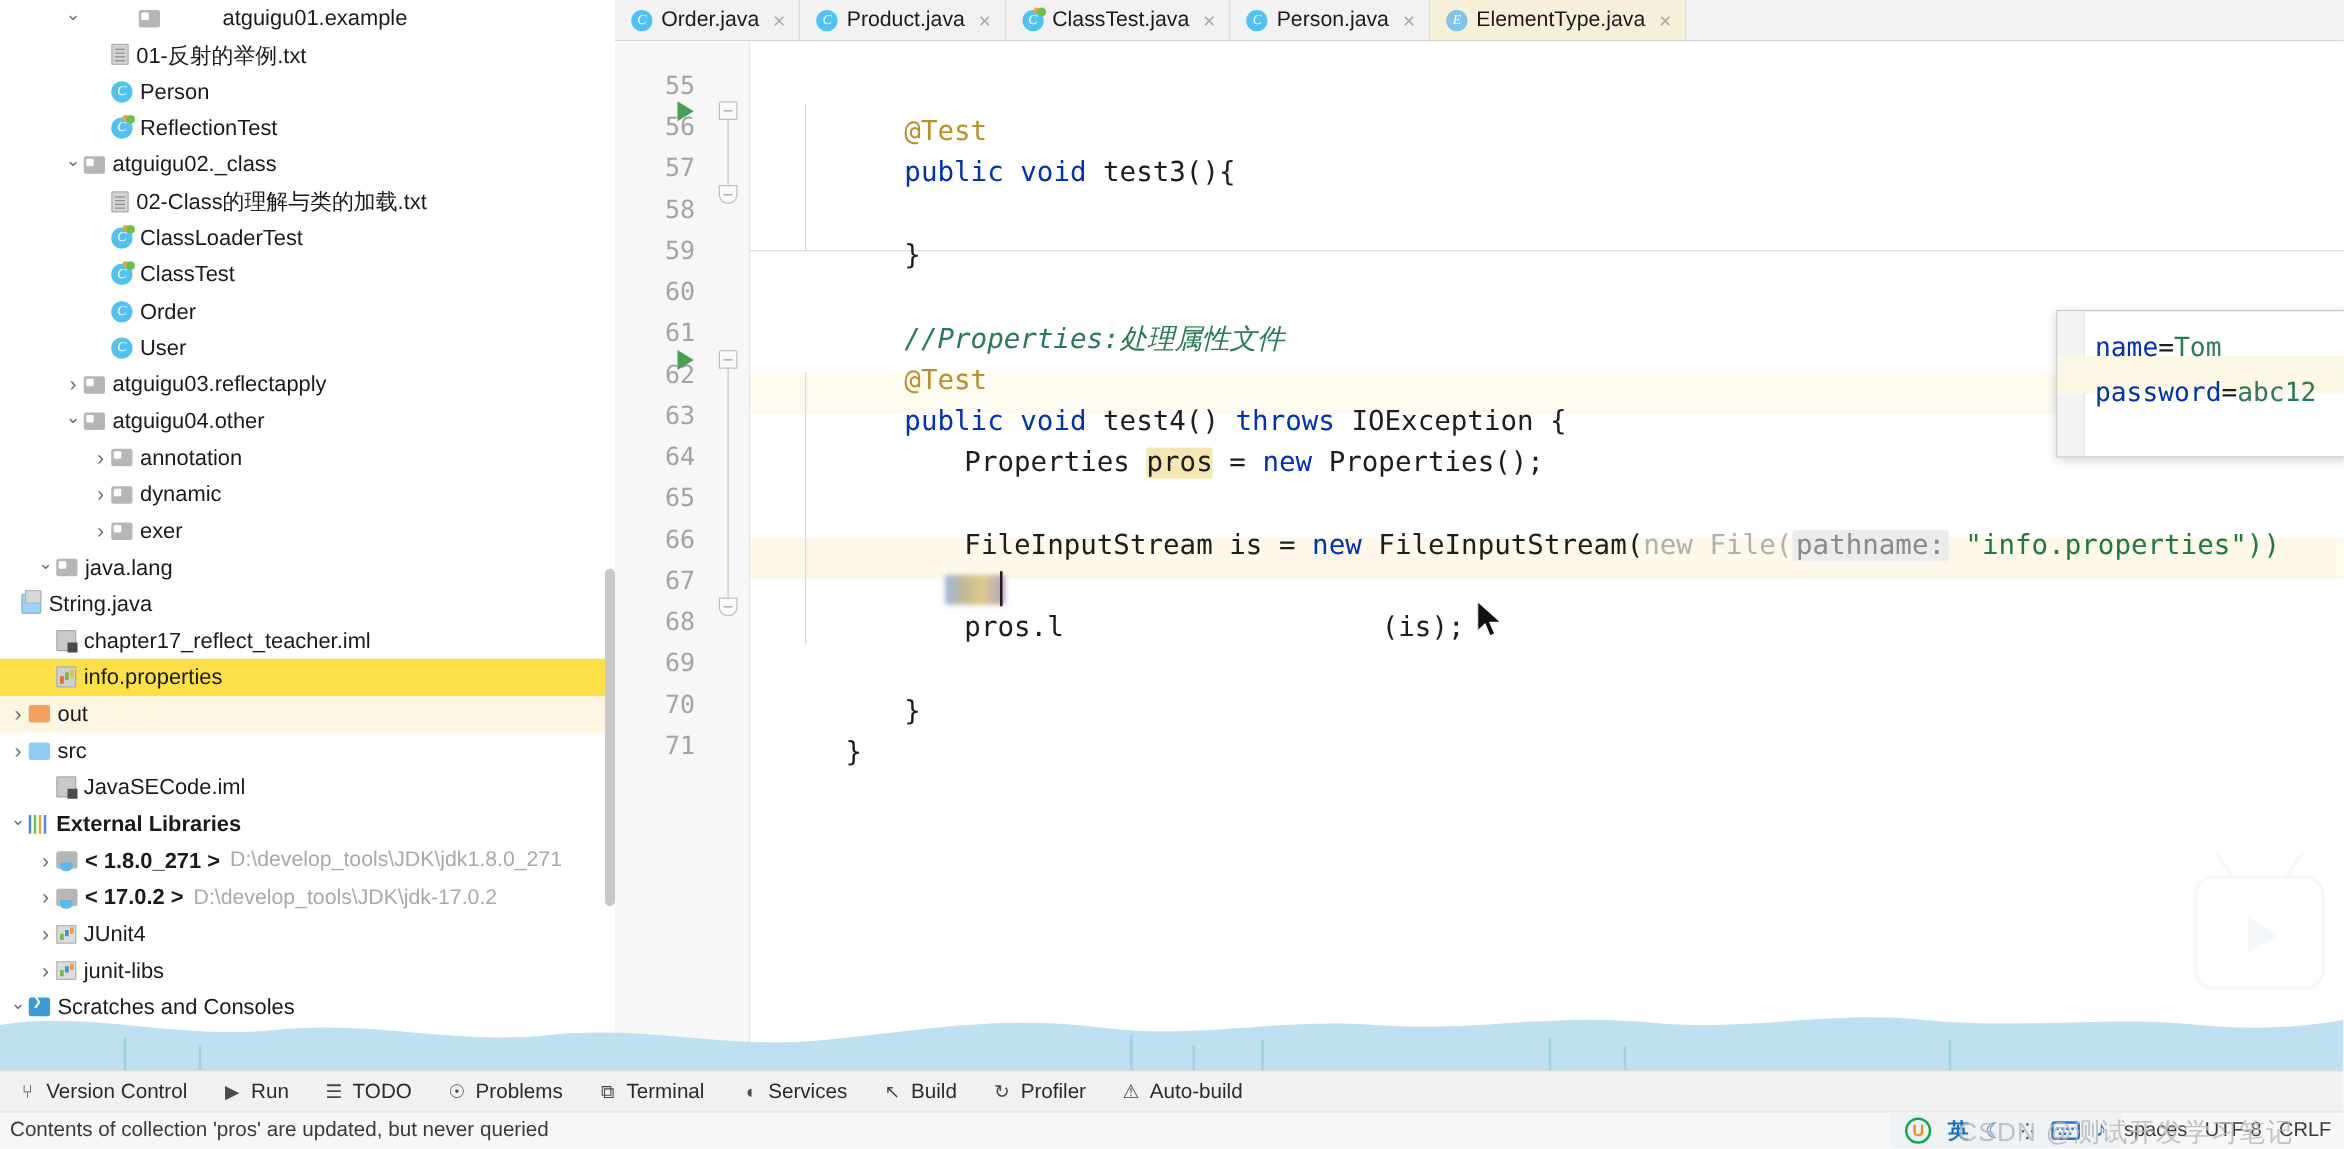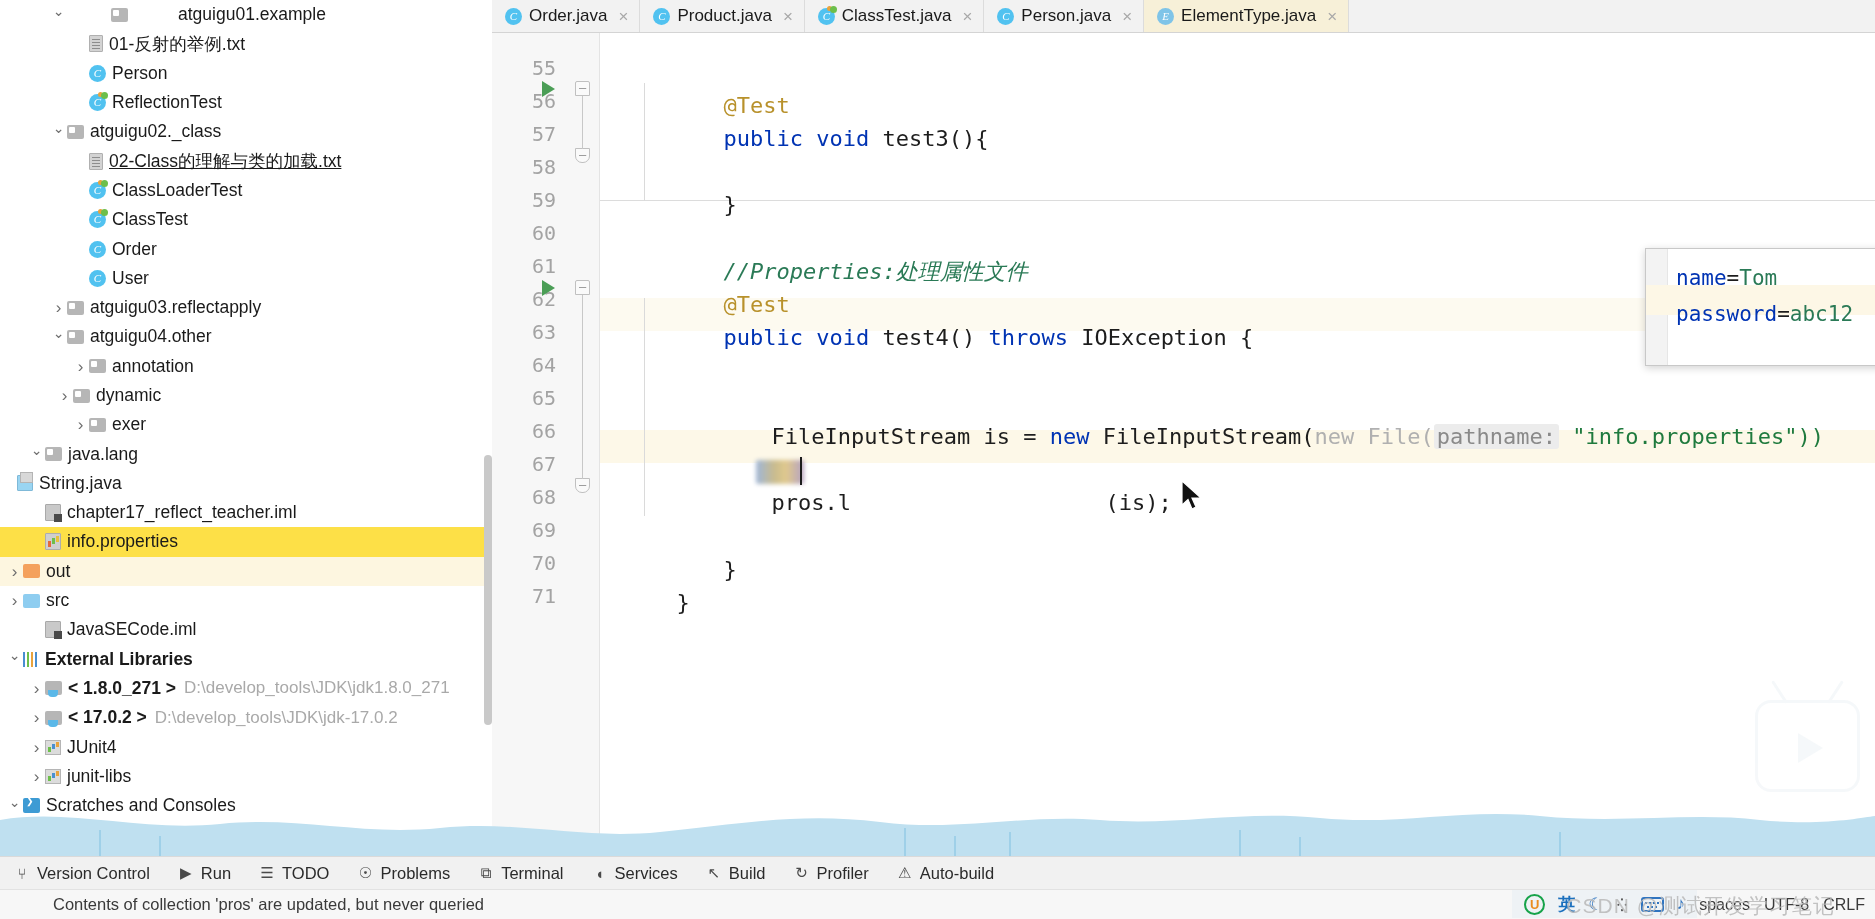--- a/index.html
+++ b/index.html
@@ -307,21 +307,21 @@
   }
   .tb-ic { width: 16px; text-align: center; font-size: 15px; color: #4a4a4a; }
 
   
   #statusbar {
     position: absolute; left: 0; bottom: 0; width: 100%; height: 30px;
     background: #f7f7f7; border-top: 1px solid #e2e2e2;
     display: flex; align-items: center;
     font-size: 16.5px; color: #3a3a3a;
   }
-  #status-msg { padding-left: 8px; white-space: nowrap; margin-left: 45px; }
+  #status-msg { padding-left: 8px; white-space: nowrap; }
   #status-right {
     position: absolute; right: 10px; top: 0; height: 30px;
     display: flex; align-items: center; gap: 14px; font-size: 16px; color: #3a3a3a;
   }
   
   #tray {
     position: absolute; right: 178px; bottom: 1px; height: 28px;
     display: flex; align-items: center; gap: 13px;
     background: #eef2f5; padding: 0 12px;
   }
@@ -388,21 +388,21 @@
           </span>
           <span class="lbl">ReflectionTest</span>
         </div>
         <div class="tree-row" style="padding-left: 50px;">
           <span class="arrow down"></span>
           <span style="display: inline-flex; align-items: center;">
             <span class="ic ic-folder"></span>
           </span>
           <span class="lbl">atguigu02._class</span>
         </div>
-        <div class="tree-row" style="padding-left: 72px; text-decoration: underline;">
+        <div class="tree-row" style="padding-left: 72px;">
           <span class="arrow blank"></span>
           <span style="display: inline-flex; align-items: center;">
             <span class="ic ic-txt"></span>
           </span>
           <span class="lbl">02-Class的理解与类的加载.txt</span>
         </div>
         <div class="tree-row" style="padding-left: 72px;">
           <span class="arrow blank"></span>
           <span style="display: inline-flex; align-items: center;">
             <span class="ic ic-class test">C</span>
@@ -444,21 +444,21 @@
           </span>
           <span class="lbl">atguigu04.other</span>
         </div>
         <div class="tree-row" style="padding-left: 72px;">
           <span class="arrow right"></span>
           <span style="display: inline-flex; align-items: center;">
             <span class="ic ic-folder"></span>
           </span>
           <span class="lbl">annotation</span>
         </div>
-        <div class="tree-row" style="padding-left: 56px;">
+        <div class="tree-row" style="padding-left: 72px;">
           <span class="arrow right"></span>
           <span style="display: inline-flex; align-items: center;">
             <span class="ic ic-folder"></span>
           </span>
           <span class="lbl">dynamic</span>
         </div>
         <div class="tree-row" style="padding-left: 72px;">
           <span class="arrow right"></span>
           <span style="display: inline-flex; align-items: center;">
             <span class="ic ic-folder"></span>
@@ -657,20 +657,23 @@
     </div>
 
     <div class="code" style="left:152px; top:222px">
       <span class="anno">@Test</span>
     </div>
 
     <div class="code" style="left:152px; top:255px">
       <span class="kw">public</span><span> </span><span class="kw">void</span><span> </span><span class="typ">test4()</span><span> </span><span class="kw">throws</span><span> </span><span class="typ">IOException {</span>
     </div>
 
+    <div class="code" style="left:200px; top:288px">
+      <span class="typ">Properties</span><span> </span><span class="var-hl">pros</span><span> </span><span>=</span><span> </span><span class="kw">new</span><span> </span><span class="typ">Properties();</span>
+    </div>
 
     <div class="code" style="left:200px; top:354px">
       <span class="typ">FileInputStream</span><span> </span><span>is</span><span> </span><span>=</span><span> </span><span class="kw">new</span><span> </span><span class="typ">FileInputStream(</span><span class="dim">new</span><span class="dim"> </span><span class="dim">File(</span><span class="hintbox">pathname:</span><span> </span><span class="str">"info.properties"))</span>
     </div>
 
     <div class="code" style="left:200px; top:420px">
       <span>pros.l</span><span style="visibility:hidden">pros.load(is);</span><span style="margin-left:69px">(is);</span>
     </div>
     <div class="blur-token" style="left:264px; top:427px; width:48px; height:24px"></div>
     <div class="caret" style="left:308px; top:424px; height:28px"></div>

